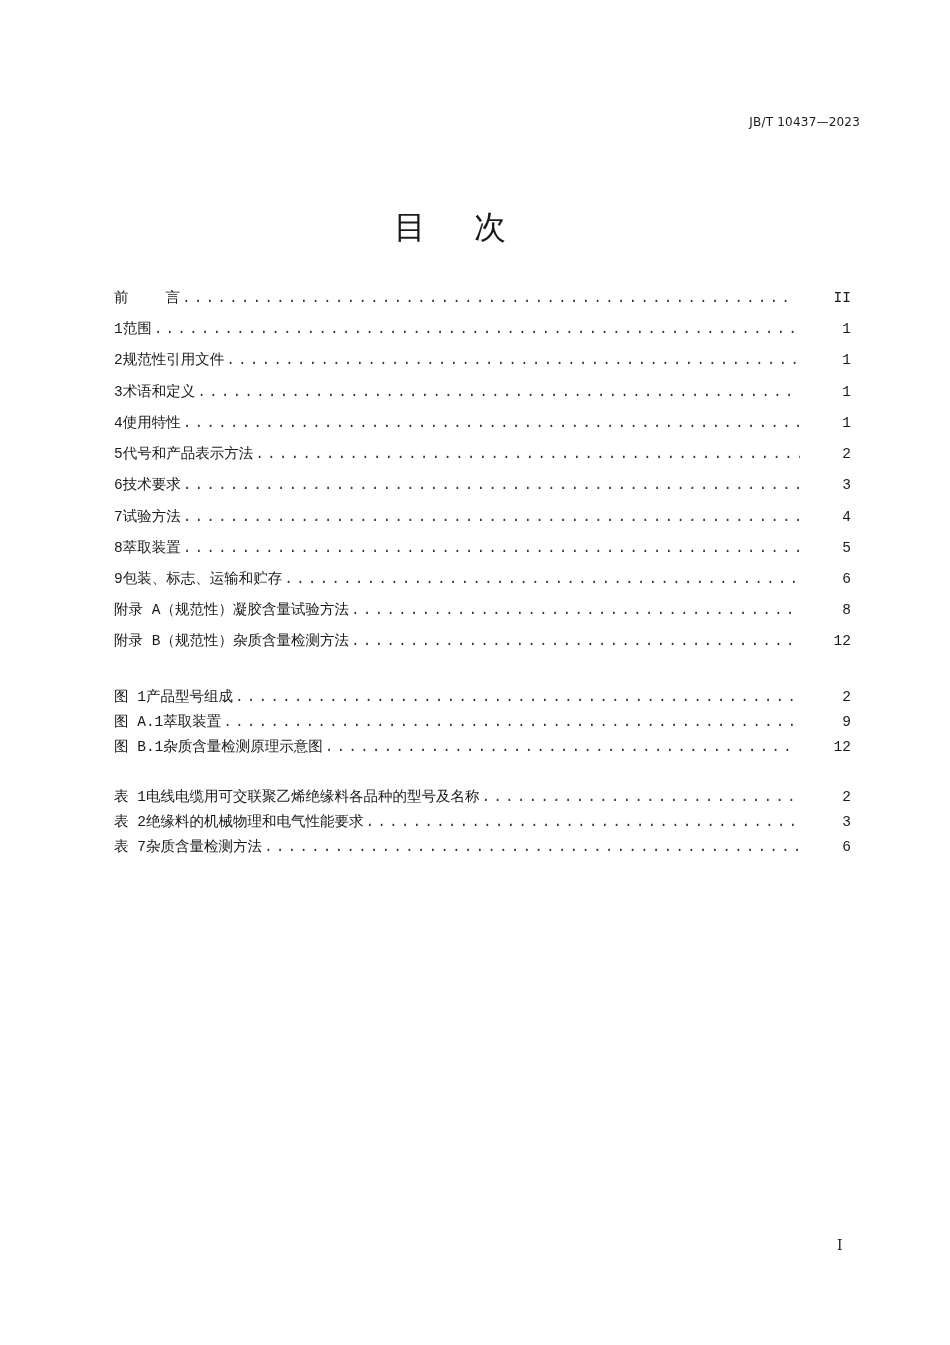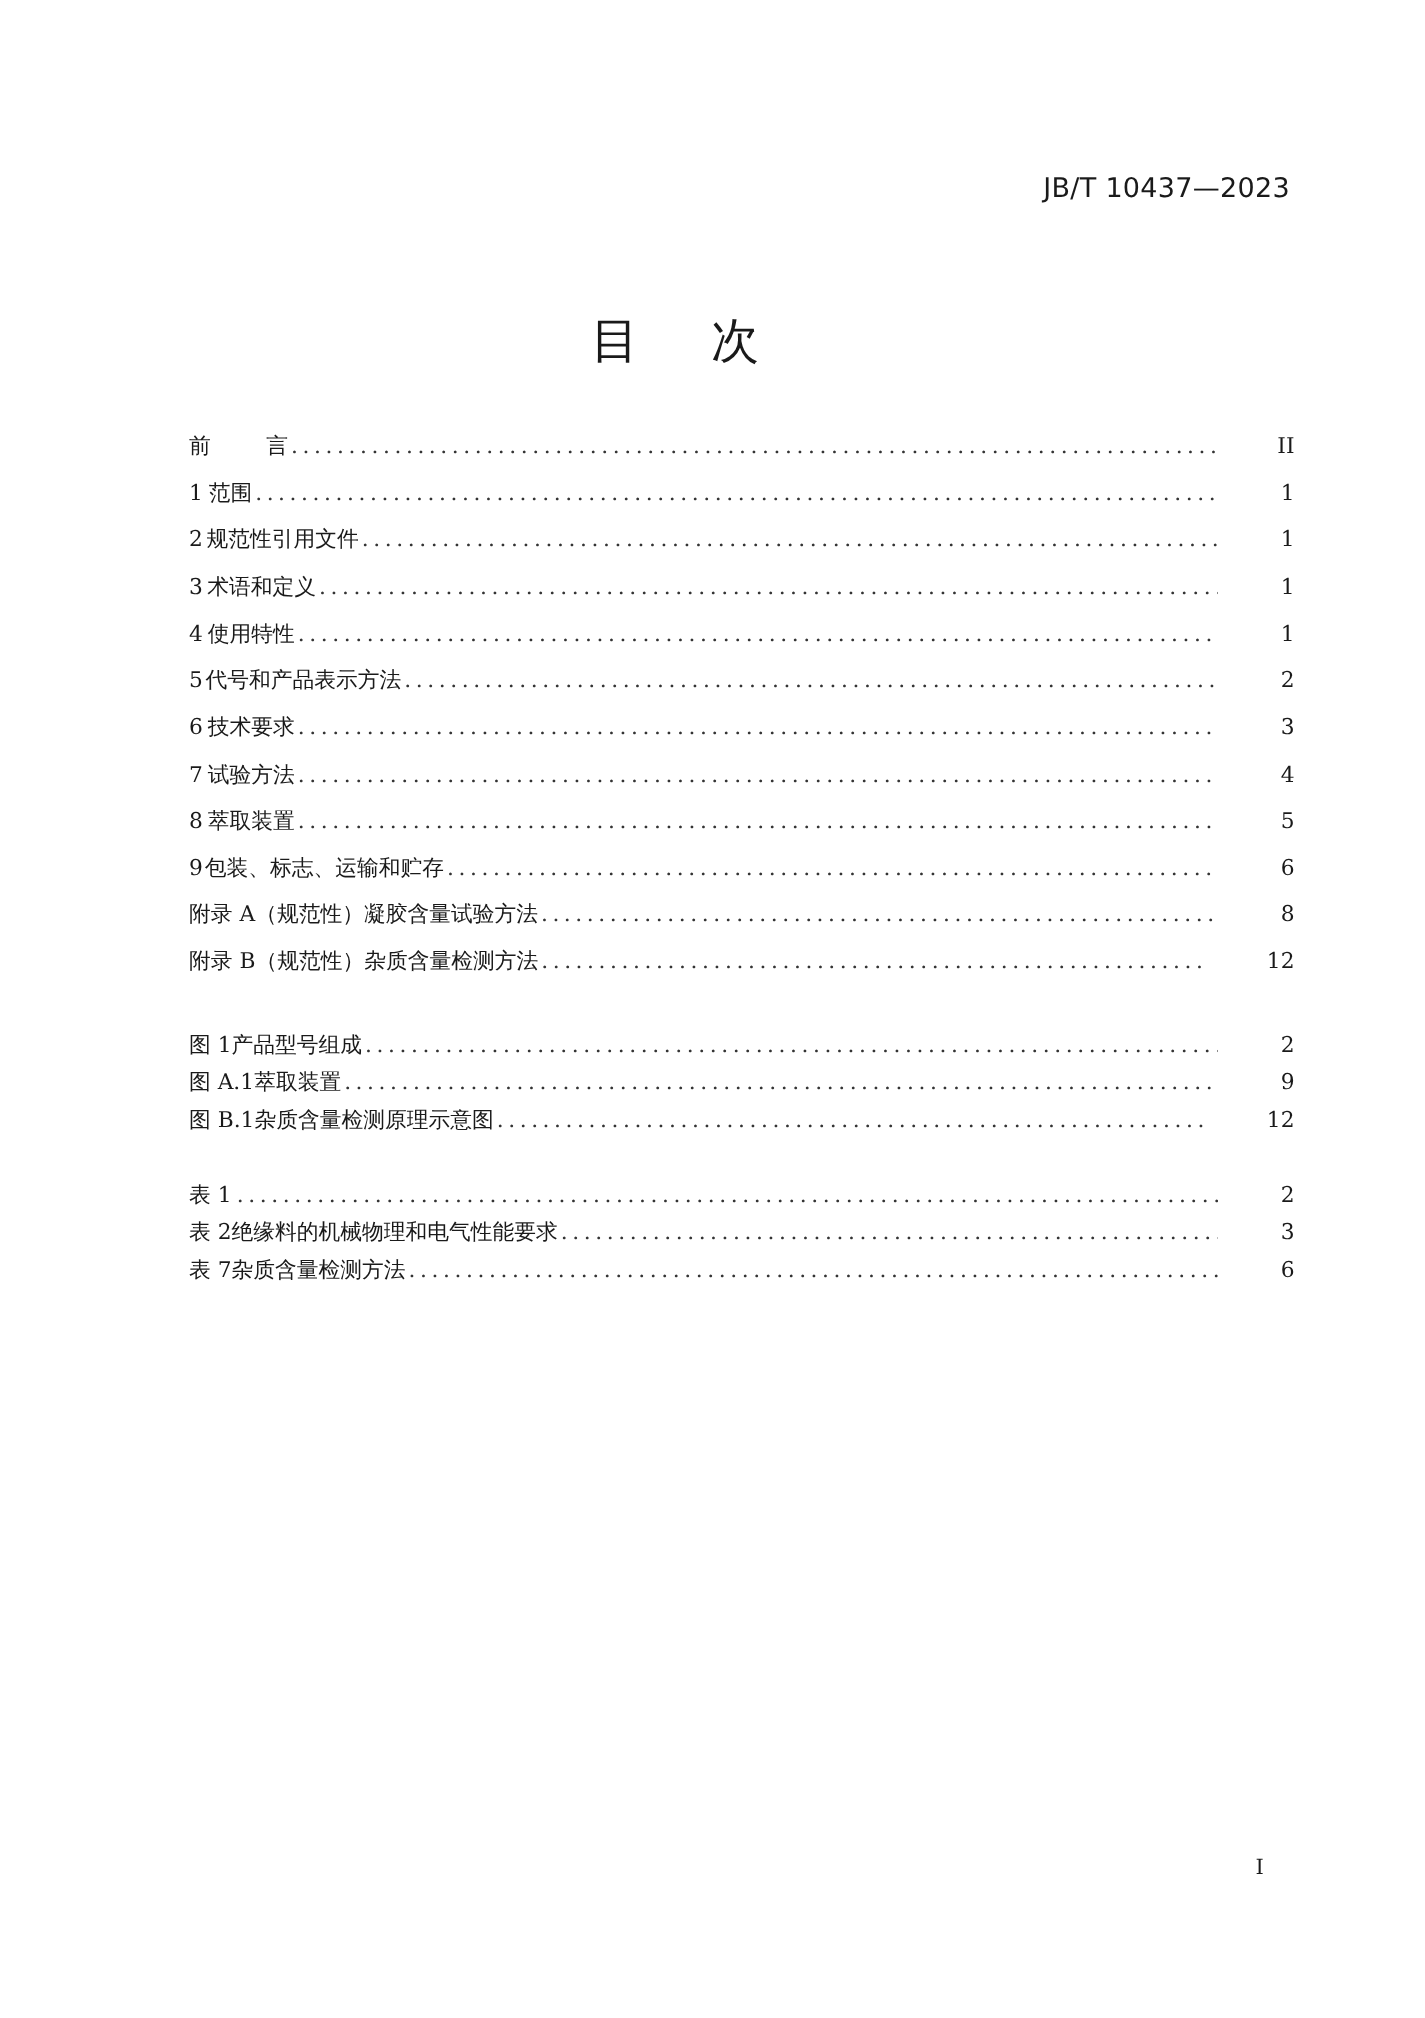--- a/index.html
+++ b/index.html
@@ -1,26 +1,26 @@
 <!DOCTYPE html>
 <html><head>
 <meta charset="utf-8">
 <style>
   html, body { margin: 0; padding: 0; background: #ffffff; }
   body { width: 950px; height: 1345px; position: relative; overflow: hidden;
          font-family: "DejaVu Serif", "Liberation Serif", serif; color: #1a1a1a; }
   .std-code { position: absolute; top: 115px; right: 90px;
-              font-family: "DejaVu Sans", "Liberation Sans", sans-serif; font-size: 18px; letter-spacing: 0.2px; }
+              font-family: "DejaVu Sans", "Liberation Sans", sans-serif; font-size: 12px; letter-spacing: 0.2px; }
   .title { position: absolute; top: 206px; left: 0; width: 900px; text-align: center;
            font-family: "DejaVu Sans", "Liberation Sans", sans-serif; font-size: 32px; letter-spacing: 0; }
   .title span { display: inline-block; }
   .title .gap { width: 48px; }
   .toc { position: absolute; left: 114px; width: 737px; }
-  .row { position: absolute; left: 12px; width: 737px; height: 22px; display: flex; align-items: baseline;
-         font-size: 14.5px; line-height: 22px; white-space: nowrap; }
+  .row { position: absolute; left: 0; width: 737px; height: 22px; display: flex; align-items: baseline;
+         font-size: 14.5px; line-height: 22px; white-space: nowrap; font-family: Liberation Mono, monospace; }
   .row .num { display: inline-block; width: 25px; }
   .row .lbl { flex: 0 0 auto; }
   .row .dots { flex: 1 1 auto; overflow: hidden; letter-spacing: 3.05px; margin: 0 4px 0 2px; color: #333; }
   .row .dots::before { content: "................................................................................................................................................................"; }
   .row .pg { flex: 0 0 auto; text-align: right; margin-left: 38px; }
   .app .tag { display: inline-block; width: 70px; }
   .app .kind { display: inline-block; width: 92px; }
   .fig .tag { display: inline-block; }
   .tab .tag { display: inline-block; width: 56px; }
   .page-no { position: absolute; top: 1237px; left: 837px; font-size: 14px; }
@@ -126,20 +126,21 @@
   </div>
   <div class="row fig" style="top:736px">
     <span class="tag" style="width:63px">图 B.1</span>
     <span class="lbl">杂质含量检测原理示意图</span>
     <span class="dots"></span>
     <span class="pg">12</span>
   </div>
 
   <div class="row tab" style="top:786px">
     <span class="tag">表 1</span>
+    <span class="lbl">电线电缆用可交联聚乙烯绝缘料各品种的型号及名称</span>
     <span class="dots"></span>
     <span class="pg">2</span>
   </div>
   <div class="row tab" style="top:811px">
     <span class="tag">表 2</span>
     <span class="lbl">绝缘料的机械物理和电气性能要求</span>
     <span class="dots"></span>
     <span class="pg">3</span>
   </div>
   <div class="row tab" style="top:836px">

